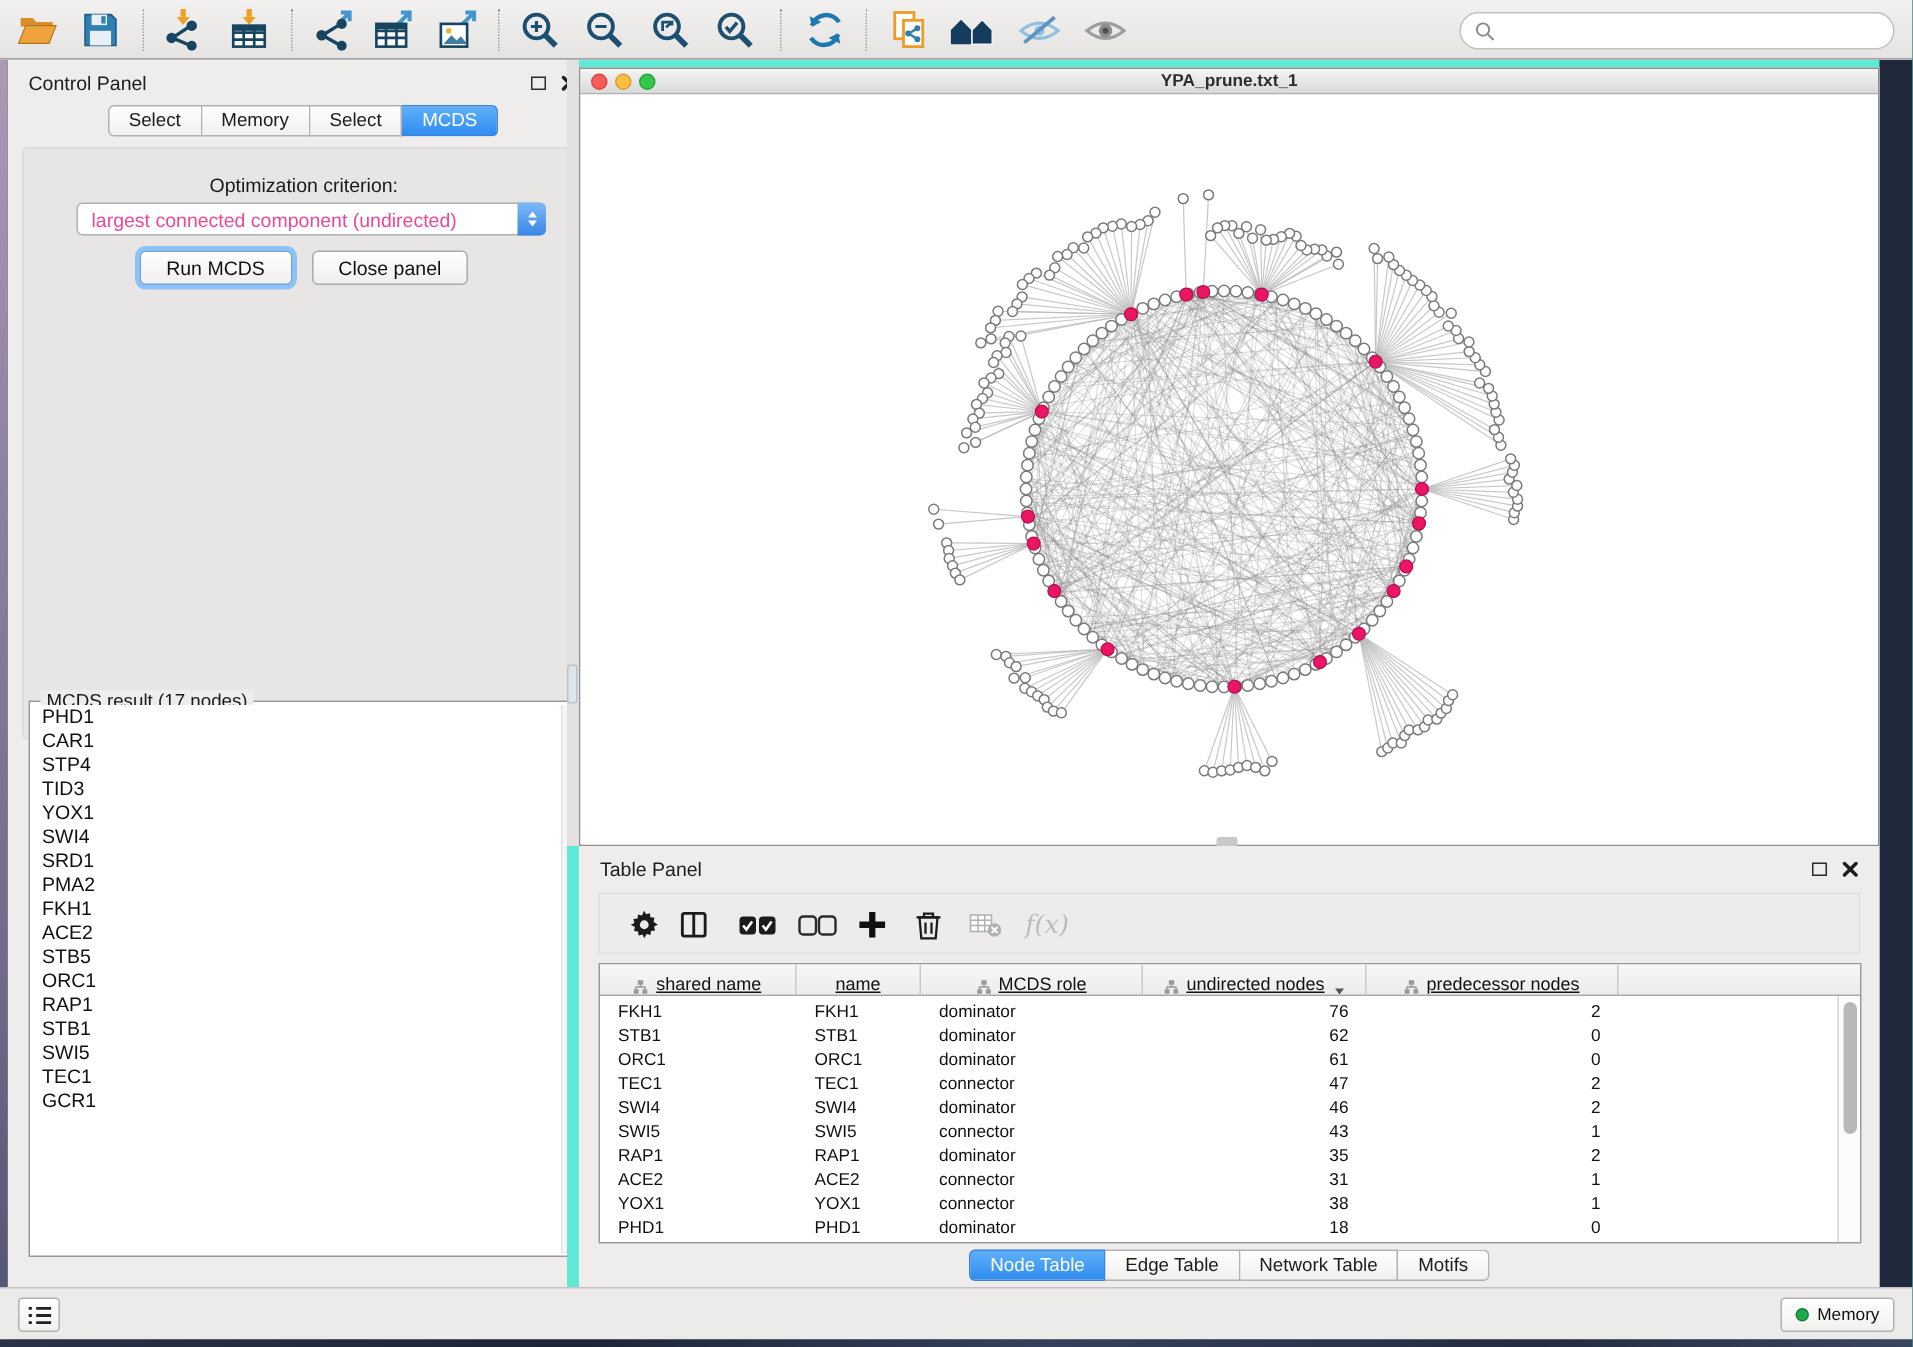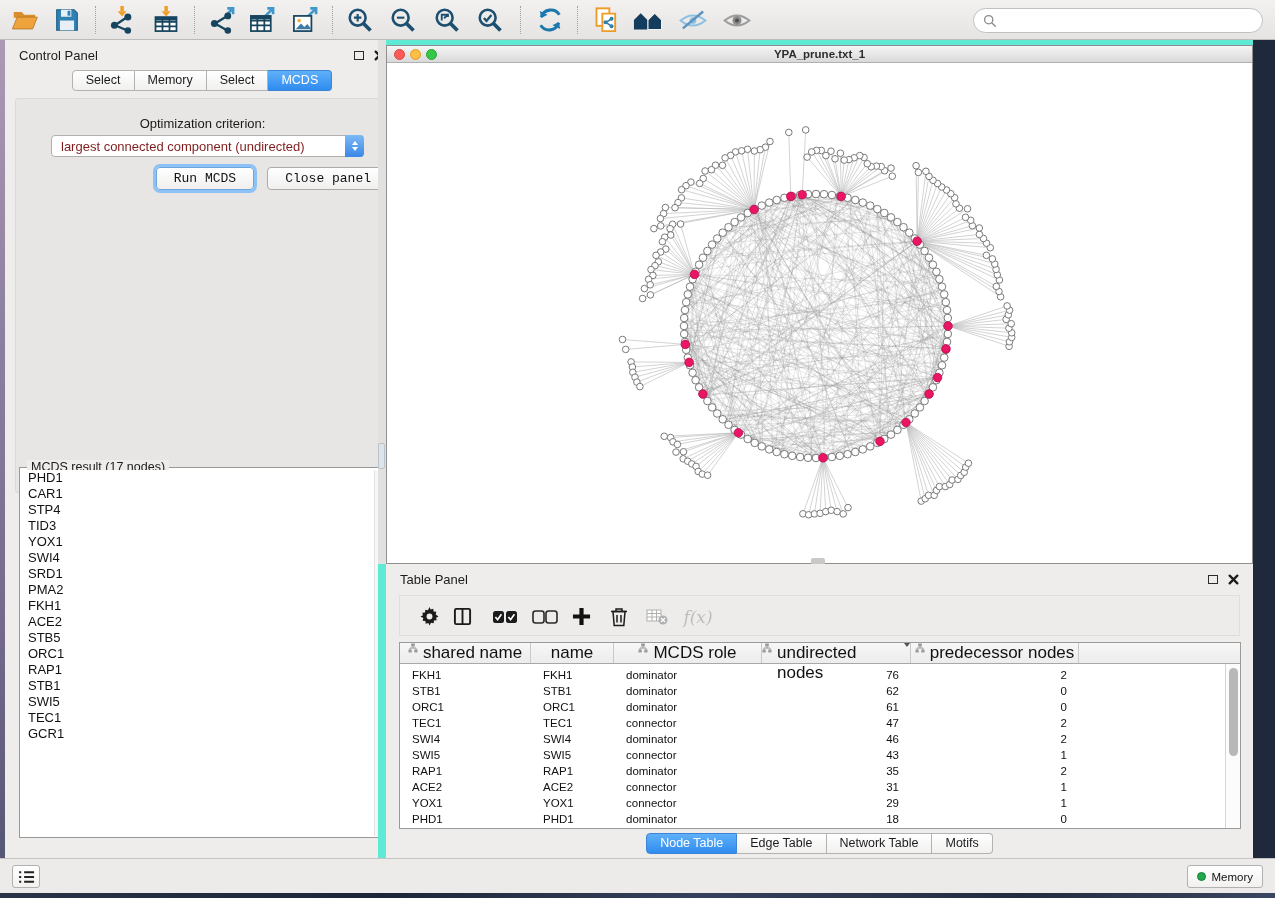--- a/index.html
+++ b/index.html
@@ -31,26 +31,26 @@
   .seg-tab { height:21px; line-height:19px; padding:0 13px; font-size:12.5px; color:#1c1c1c;
     background:linear-gradient(#ffffff,#f1f0ef); border:1px solid #b4b2b0; border-left:none; }
   .seg-tab:first-child { border-left:1px solid #b4b2b0; border-radius:4px 0 0 4px; }
   .seg-tab:last-child { border-radius:0 4px 4px 0; }
   .seg-tab.selected { background:linear-gradient(#5fb0f9,#2f8cf0); color:#fff; border-color:#3d84d6; }
   .cp-body { position:absolute; left:10px; top:58px; width:375px; height:395px;
     background:#e8e6e4; border:1px solid #dbd9d7; border-radius:3px; }
   .opt-label { text-align:center; margin-top:17px; font-size:13px; color:#1a1a1a; }
   .select { position:absolute; left:35px; top:36px; width:313px; height:22px; background:#fff;
     border:1px solid #b2b0ae; border-radius:4px; display:flex; align-items:center; }
-  .select .val { flex:1; font-size:13px; color:#7f1d1d; padding-left:9px; white-space:nowrap; overflow:hidden; }
+  .select .val { flex:1; font-size:13px; color:#ec4899; padding-left:9px; white-space:nowrap; overflow:hidden; }
   .stepper { width:19px; height:22px; margin:-1px -1px 0 0; border-radius:0 4px 4px 0;
     background:linear-gradient(#7db9f6,#3a87e8); display:flex; flex-direction:column; align-items:center; justify-content:center; gap:2px; }
   .tri-up { width:0; height:0; border-left:3.5px solid transparent; border-right:3.5px solid transparent; border-bottom:4.5px solid #fff; }
   .tri-down { width:0; height:0; border-left:3.5px solid transparent; border-right:3.5px solid transparent; border-top:4.5px solid #fff; }
-  .btn-row { position:absolute; left:0; top:68px; width:100%; display:flex; justify-content:flex-end; gap:13px;font-family:Liberation Mono, monospace; }
+  .btn-row { position:absolute; left:0; top:68px; width:100%; display:flex; justify-content:center; gap:13px; }
   .pbtn { height:23px; padding:0 17px; font-size:13px; color:#111; background:linear-gradient(#ffffff,#f0efee);
     border:1px solid #ada baa; border:1px solid #adabaa; border-radius:4px; line-height:21px; }
   .pbtn.focused { box-shadow:0 0 0 3px #8ec2f7; border-color:#6da6dd; }
   .mcds-fieldset { position:absolute; left:14px; top:427px; width:371px; height:371px;
     border:1px solid #9a9896; background:#fff; }
   .mcds-legend { position:absolute; left:7px; top:-8px; background:#efedeb; padding:0 4px; font-size:12.5px; color:#1a1a1a; }
   .mcds-list { position:absolute; left:1px; top:2px; width:354px; height:366px; overflow:hidden; background:#fff; }
   .mcds-item { font-size:13px; color:#111; line-height:16px; padding-left:7px; }
   .mcds-scroll { position:absolute; right:1px; top:2px; width:14px; height:366px; background:#f6f6f6; border-left:1px solid #e2e2e2; }
 
@@ -69,21 +69,21 @@
   .net-canvas { position:relative; width:865px; height:500px; background:#fff; }
   .h-splitter { position:absolute; left:424px; bottom:-2px; width:14px; height:7px; background:#c9c9c9; border-radius:2px; }
 
   
   .table-panel { position:absolute; left:8px; top:524px; width:867px; height:294px; background:#eeedec; }
   .tp-toolbar { position:absolute; left:13px; top:31px; width:841px; height:41px; background:#edecea; border:1px solid #e0dedc; display:flex; align-items:center; }
   .tp-icon { position:absolute; top:0; height:41px; display:flex; align-items:center; justify-content:center; width:30px; }
   .fx { font-family:"DejaVu Serif", serif; font-style:italic; font-size:17px; color:#bcbcbc; }
   .nt { position:absolute; left:13px; top:78px; width:842px; height:187px; background:#fff; border:1px solid #9a9a9a; }
   .nt-head { display:flex; height:21px; background:linear-gradient(#f7f7f7,#ececec); border-bottom:1px solid #a8a8a8; }
-  .nt-hcell { display:flex; align-items:flex-start; justify-content:center; gap:5px; font-size:17px; color:#111; border-right:1px solid #c9c9c9; }
+  .nt-hcell { display:flex; align-items:flex-end; justify-content:center; gap:5px; font-size:12px; color:#111; border-right:1px solid #c9c9c9;text-decoration:underline; }
   .sort-chevron { width:0; height:0; border-left:3.5px solid transparent; border-right:3.5px solid transparent; border-top:4.5px solid #555; margin-left:2px; }
   .nt-body { position:absolute; left:0; top:21px; width:826px; bottom:0; overflow:hidden; padding-top:3px; }
   .nt-row { display:flex; height:16px; }
   .nt-cell { font-size:11.5px; color:#111; line-height:16px; padding-left:12px; white-space:nowrap; }
   .nt-cell.num { text-align:right; padding-left:0; padding-right:12px; }
   .nt-scroll { position:absolute; right:0; top:21px; width:15px; bottom:0; background:#fcfcfc; border-left:1px solid #d5d5d5; }
   .nt-thumb { position:absolute; left:2.5px; top:4px; width:9px; height:88px; background:#b8b8b8; border-radius:5px; }
   .tp-tabs-row { position:absolute; left:0; top:269px; width:100%; display:flex; justify-content:center; }
 
   
@@ -1367,21 +1367,21 @@
             <div class="nt-cell" style="width: 131px;">ACE2</div>
             <div class="nt-cell" style="width: 83px;">ACE2</div>
             <div class="nt-cell" style="width: 148px;">connector</div>
             <div class="nt-cell num" style="width: 149px;">31</div>
             <div class="nt-cell num" style="width: 168px;">1</div>
           </div>
           <div class="nt-row">
             <div class="nt-cell" style="width: 131px;">YOX1</div>
             <div class="nt-cell" style="width: 83px;">YOX1</div>
             <div class="nt-cell" style="width: 148px;">connector</div>
-            <div class="nt-cell num" style="width: 149px;">29</div>
+            <div class="nt-cell num" style="width: 149px;">38</div>
             <div class="nt-cell num" style="width: 168px;">1</div>
           </div>
           <div class="nt-row">
             <div class="nt-cell" style="width: 131px;">PHD1</div>
             <div class="nt-cell" style="width: 83px;">PHD1</div>
             <div class="nt-cell" style="width: 148px;">dominator</div>
             <div class="nt-cell num" style="width: 149px;">18</div>
             <div class="nt-cell num" style="width: 168px;">0</div>
           </div>
         </div>

